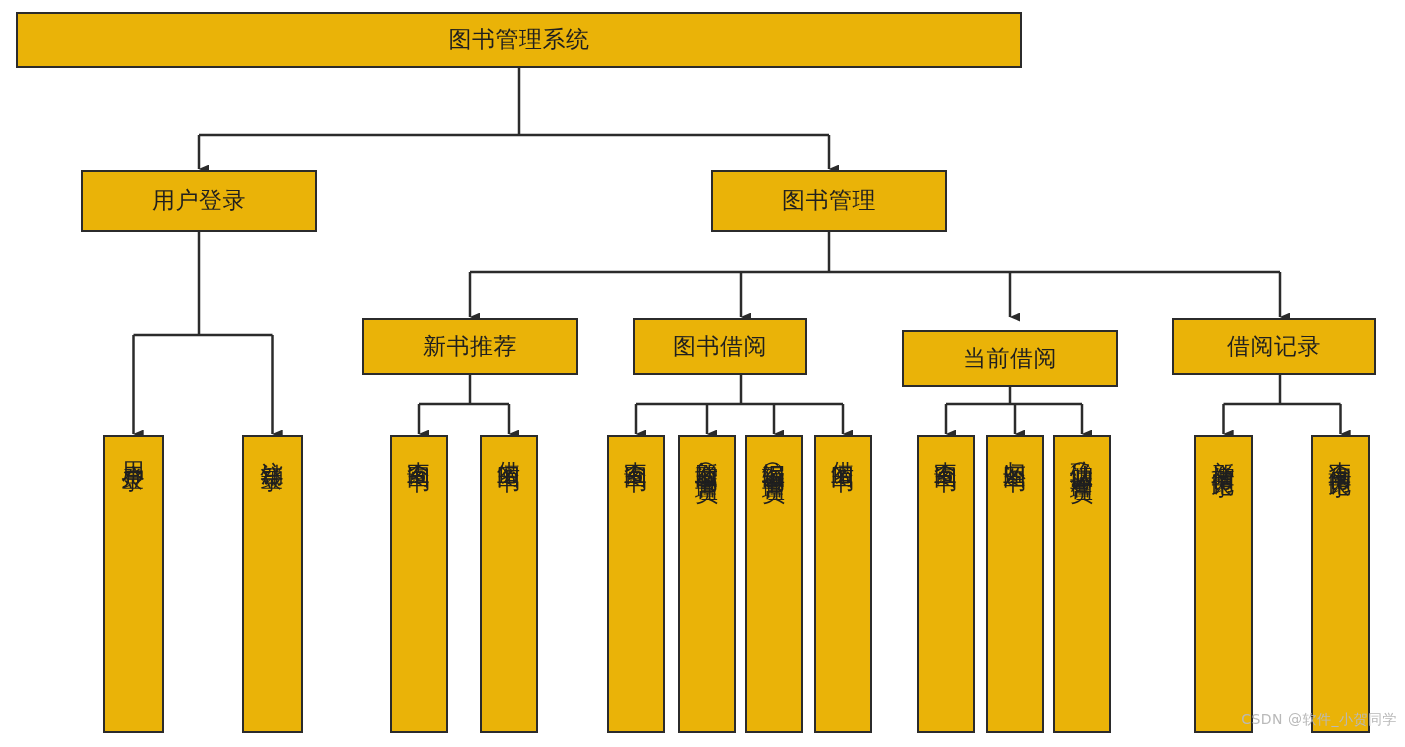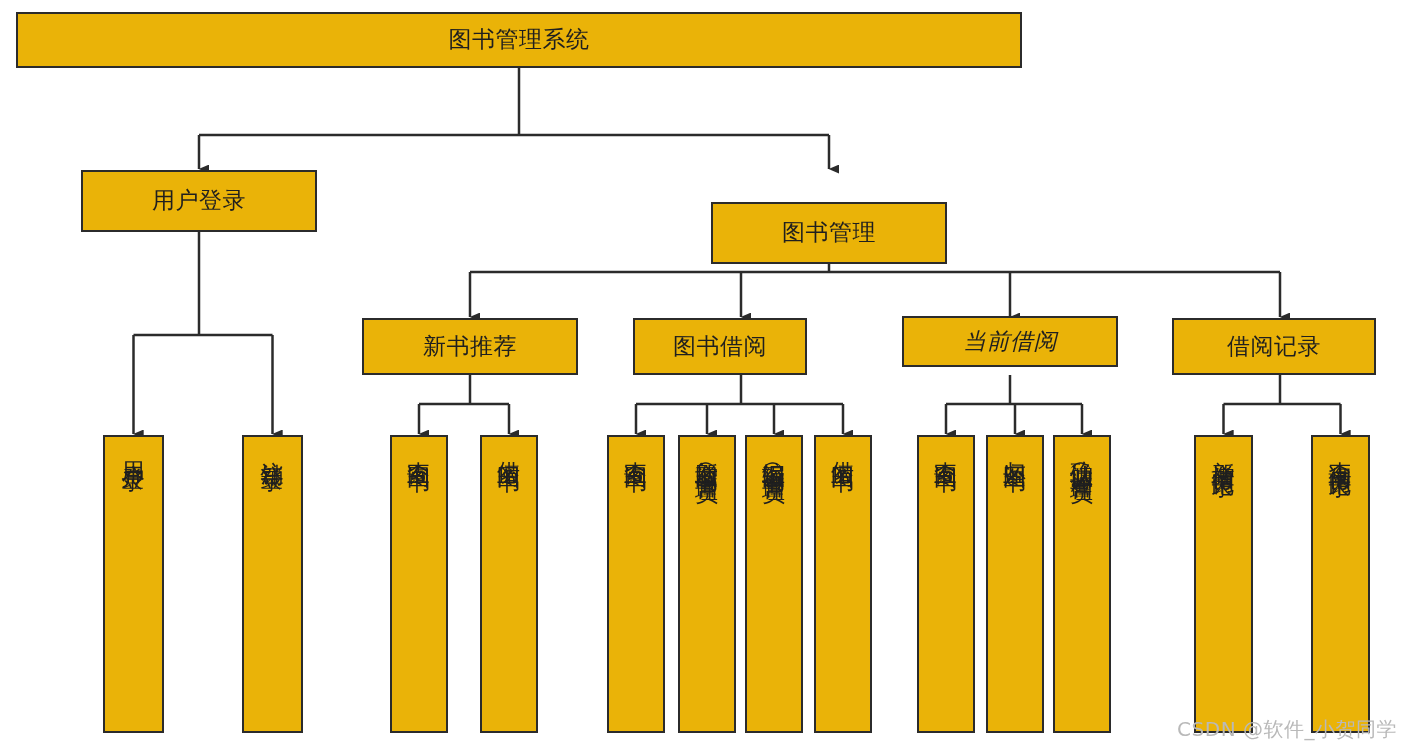--- a/index.html
+++ b/index.html
@@ -58,22 +58,22 @@
     writing-mode: vertical-rl;
     text-orientation: upright;
     font-size: 23px;
     line-height: 1.05;
     letter-spacing: 3px;
     white-space: pre;
   }
   .watermark {
     position: absolute;
     right: 8px;
-    bottom: 4px;
-    font-size: 20px;
+    bottom: 18px;
+    font-size: 14px;
     color: #b9b9b9;
     white-space: nowrap;
     letter-spacing: 0.5px;
   }
 </style>
 </head>
 <body>
 
 <div id="diagram-root">
   <svg class="wires" viewBox="0 0 1405 747" xmlns="http://www.w3.org/2000/svg">
@@ -118,30 +118,30 @@
         <line x1="1340.5" y1="404" x2="1340.5" y2="434" stroke="#2b2b2b" stroke-width="2.5" marker-end="url(#arrowhead)"></line>
       </g>
   </svg>
   <div id="node-layer">
       <div class="node horiz root" style="left: 16px; top: 12px; width: 1006px; height: 56px;">
         <span class="node-label">图书管理系统</span>
       </div>
       <div class="node horiz" style="left: 81px; top: 170px; width: 236px; height: 62px;">
         <span class="node-label">用户登录</span>
       </div>
-      <div class="node horiz" style="left: 711px; top: 170px; width: 236px; height: 62px; margin-top: 32px;">
+      <div class="node horiz" style="left: 711px; top: 170px; width: 236px; height: 62px;">
         <span class="node-label">图书管理</span>
       </div>
       <div class="node horiz" style="left: 362px; top: 318px; width: 216px; height: 57px;">
         <span class="node-label">新书推荐</span>
       </div>
       <div class="node horiz" style="left: 633px; top: 318px; width: 174px; height: 57px;">
         <span class="node-label">图书借阅</span>
       </div>
-      <div class="node horiz" style="left: 902px; top: 316px; width: 216px; height: 51px; font-style: italic;">
+      <div class="node horiz" style="left: 902px; top: 330px; width: 216px; height: 57px;">
         <span class="node-label">当前借阅</span>
       </div>
       <div class="node horiz" style="left: 1172px; top: 318px; width: 204px; height: 57px;">
         <span class="node-label">借阅记录</span>
       </div>
       <div class="node leaf" style="left: 103px; top: 435px; width: 61px; height: 298px;">
         <span class="node-label">用户登录</span>
       </div>
       <div class="node leaf" style="left: 242px; top: 435px; width: 61px; height: 298px;">
         <span class="node-label">注销登录</span>

